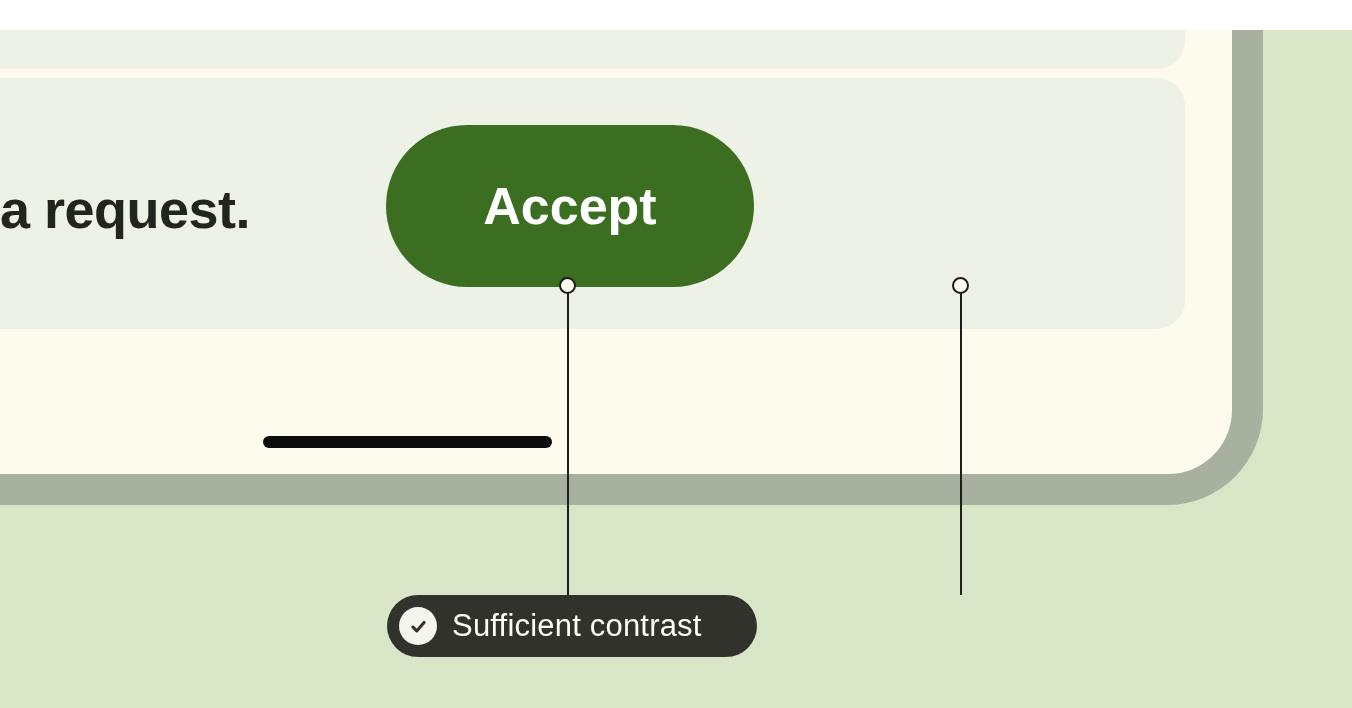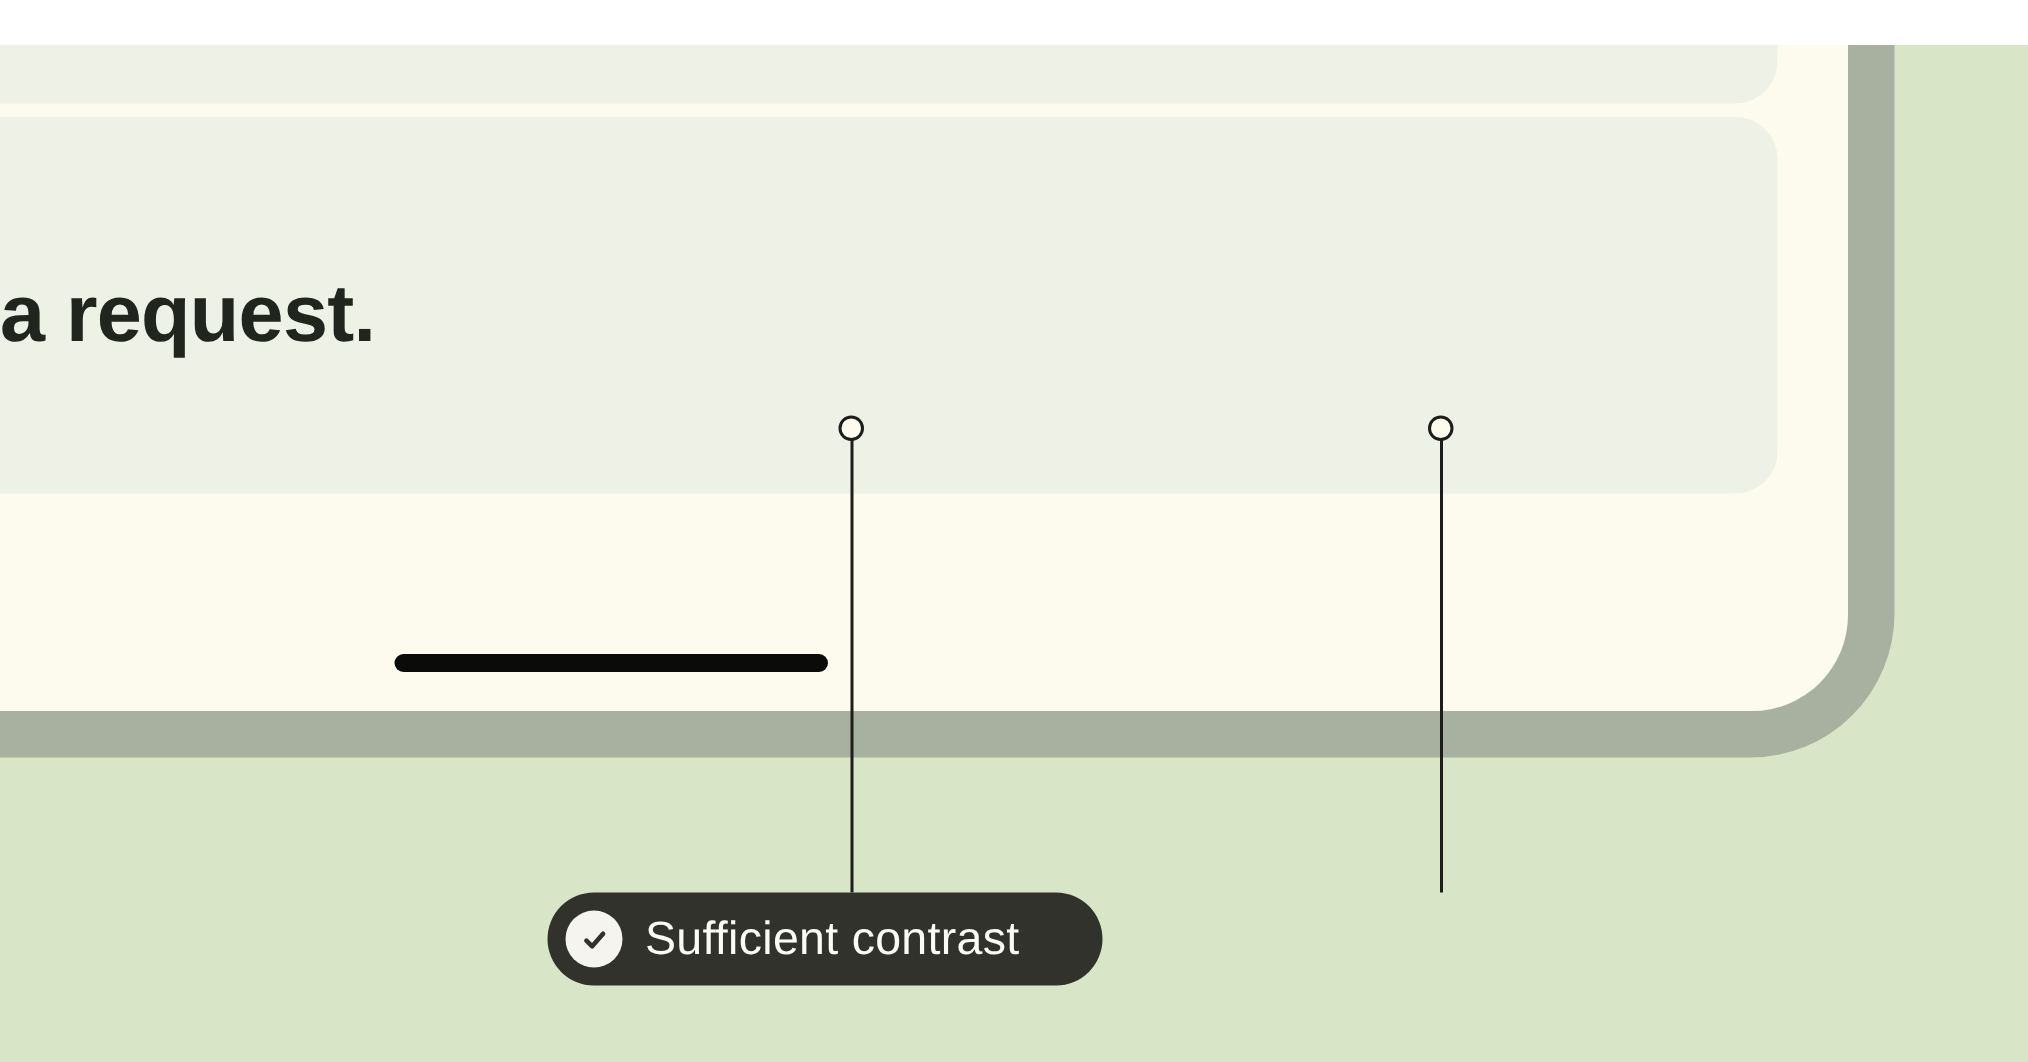--- a/index.html
+++ b/index.html
@@ -123,21 +123,21 @@
     top: 565px;
     height: 62px;
     border-radius: 31px;
     background: var(--callout_bg);
     display: flex;
     align-items: center;
     gap: 15px;
     padding: 0 27px 0 12px;
     box-sizing: border-box;
   }
-  .callout-sufficient { left: 365px; min-width: 370px; }
+  .callout-sufficient { left: 387px; min-width: 370px; }
   .callout-poor { left: 810px; min-width: 288px; }
 
   .callout-icon {
     width: 38px; height: 38px;
     min-width: 38px;
     border-radius: 50%;
     background: var(--icon_circle);
     color: var(--icon_glyph);
     display: flex;
     align-items: center;
@@ -168,20 +168,21 @@
 <div class="stage">
 
   <div class="phone-frame"></div>
   <div class="phone-screen"></div>
 
   <div class="card card-top"></div>
   <div class="card card-main"></div>
 
   <div class="message">a request.</div>
 
+  <button class="pill-btn accept">Accept</button>
 
 
   <div class="home-bar"></div>
 
   <div class="connector-line line-accept"></div>
   <div class="connector-line line-ignore"></div>
   <div class="connector-dot dot-accept"></div>
   <div class="connector-dot dot-ignore"></div>
 
   <div class="callout callout-sufficient">

